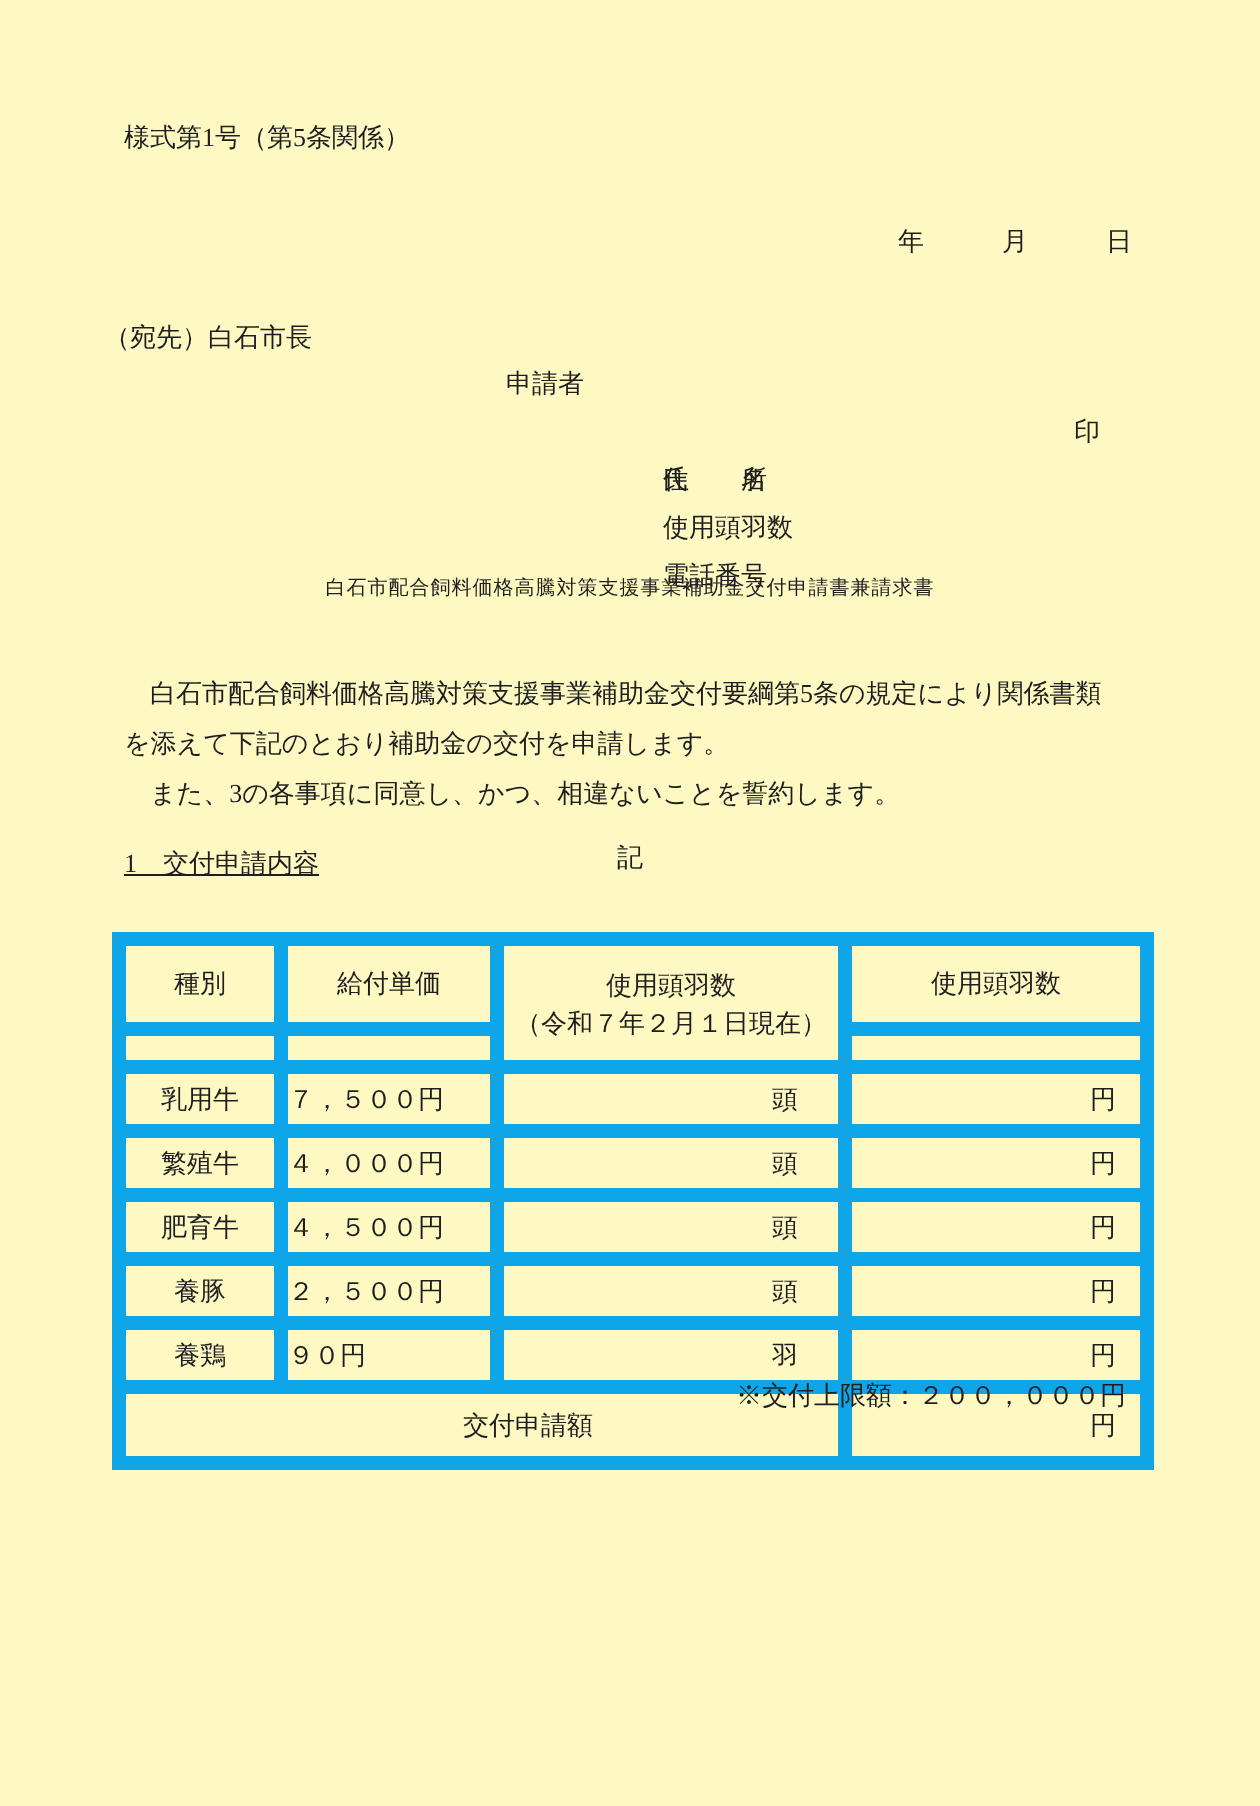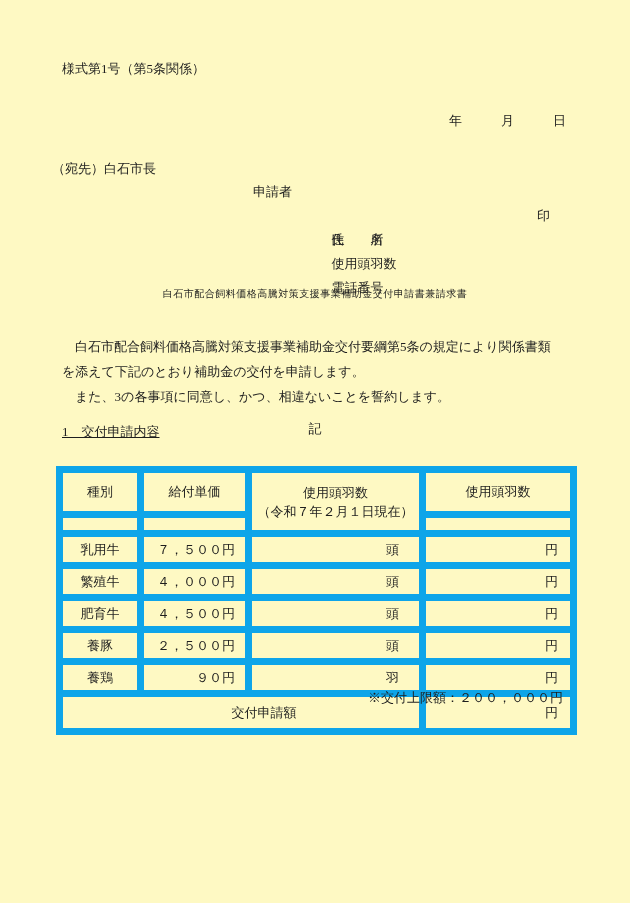--- a/index.html
+++ b/index.html
@@ -45,21 +45,21 @@
     font-size: 13px;
     overflow: hidden;
     white-space: nowrap;
   }
   .app-table tr.hdr1 td { height: 38px; text-align: center; vertical-align: middle; }
   .app-table tr.hdr2 td { height: 12px; }
   .app-table td.hdr-c3 { text-align: center; vertical-align: middle; line-height: 19px; }
   .app-table tr.data td { height: 25px; vertical-align: middle; }
   .app-table tr.data-first td { border-top: 2px solid #ec4899; }
   .app-table td.cell-type   { text-align: center; }
-  .app-table td.cell-price  { text-align: right; padding-right: 10px; }
+  .app-table td.cell-price  { text-align: left; padding-right: 10px; }
   .app-table td.cell-count  { text-align: right; padding-right: 20px; }
   .app-table td.cell-amount { text-align: right; padding-right: 12px; }
   .app-table tr.total td { border-top: 2px solid #333; height: 31px; vertical-align: middle; }
   .app-table tr.total td.merged { text-align: center; padding-left: 46px; }
 
   .note { right: 67px; top: 689px; }
 </style>
 </head>
 <body>
 

